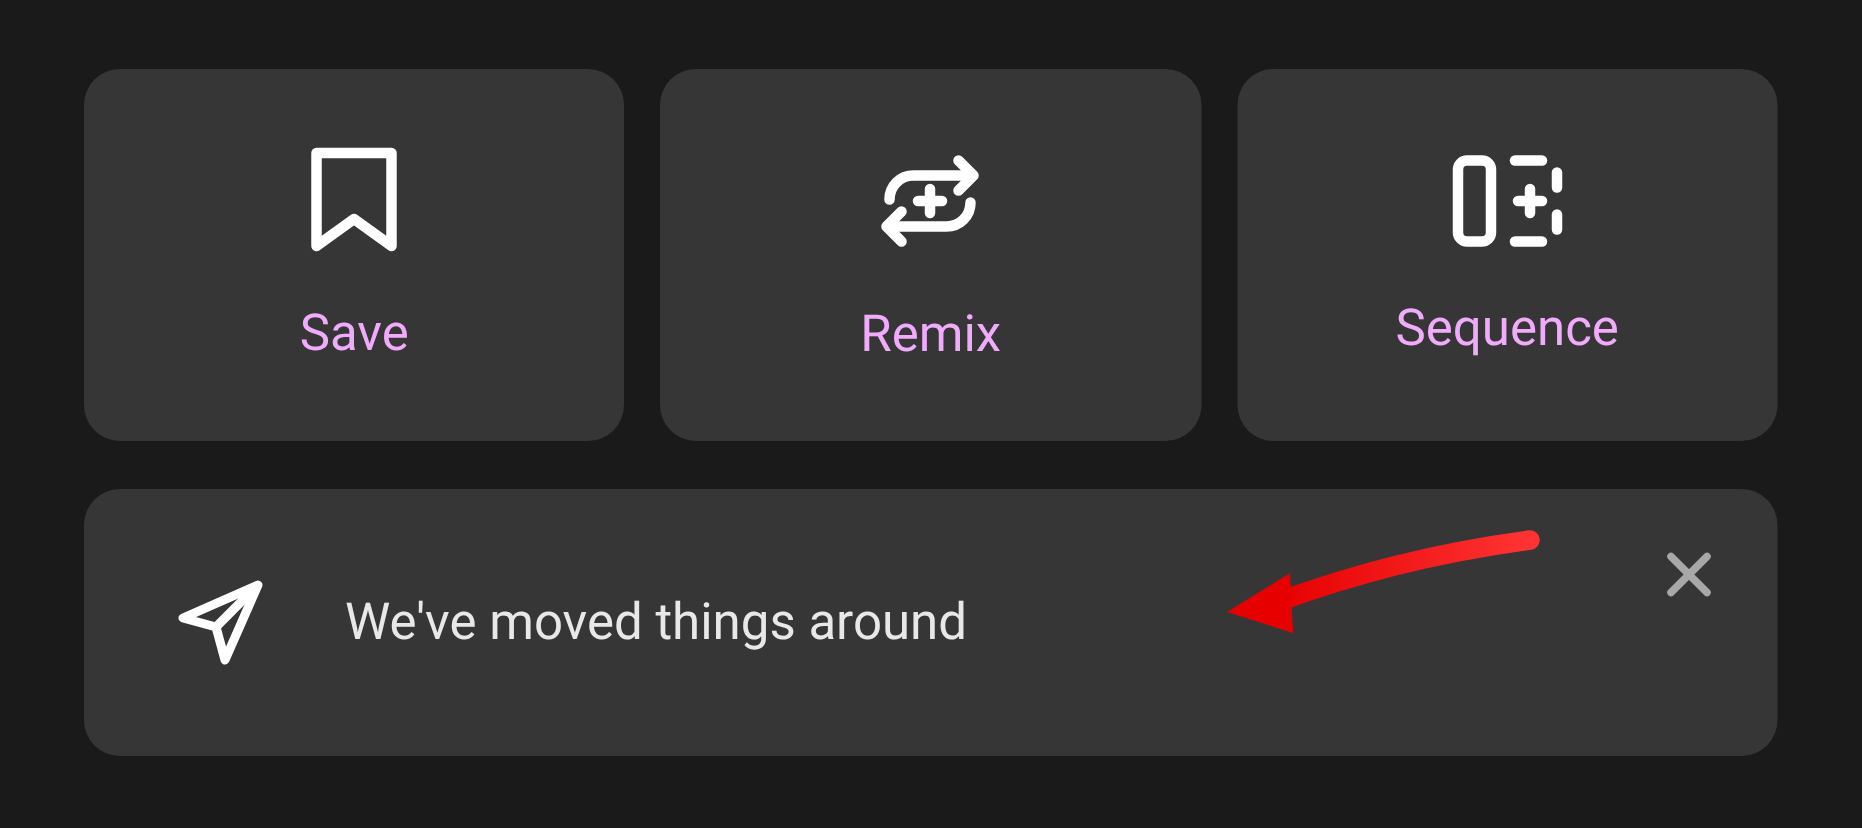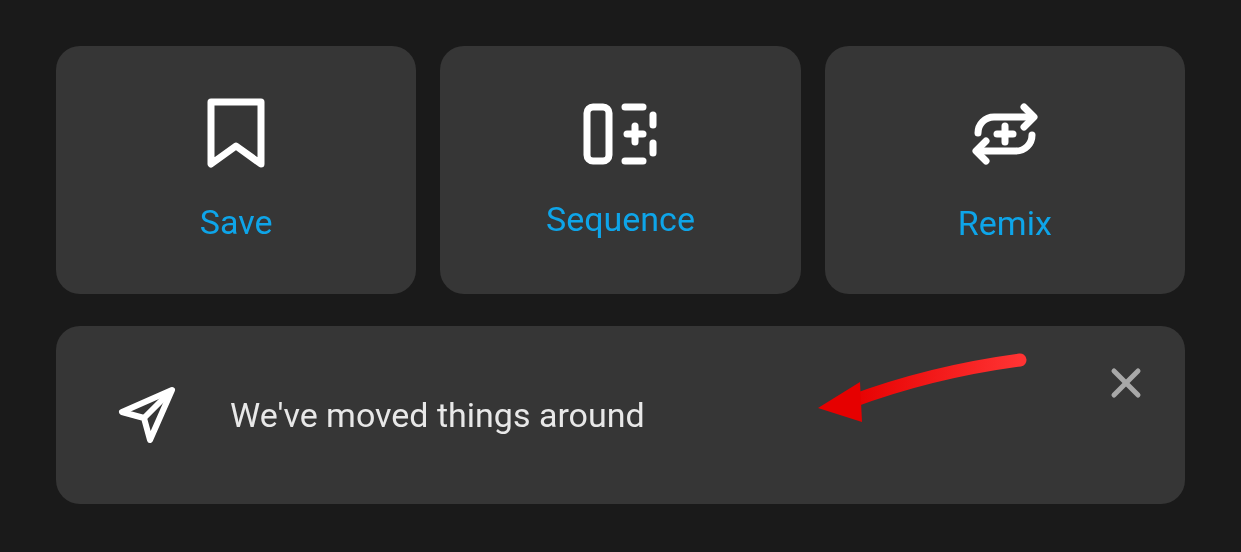--- a/index.html
+++ b/index.html
@@ -31,21 +31,21 @@
       cursor: pointer;
       gap: 32px;
     }
     .action-button .icon {
       color: #fff;
       display: flex;
       align-items: center;
       justify-content: center;
     }
     .action-button .label {
-      color: #0ea5e9;
+      color: #f0abfc;
       font-size: 34px;
       font-weight: 400;
     }
     .banner {
       background: #363636;
       border-radius: 24px;
       height: 178px;
       display: flex;
       align-items: center;
       padding: 0 50px 0 60px;
@@ -99,46 +99,46 @@
       <span class="icon">
         <svg width="62" height="72" viewBox="0 0 62 72" fill="none">
           <path d="M6 4 H56 V66 L31 48 L6 66 Z" stroke="white" stroke-width="7" stroke-linejoin="round" fill="none"></path>
         </svg>
       </span>
       <span class="label">Save</span>
     </div>
 
     <div class="action-button">
       <span class="icon">
+        <svg width="74" height="74" viewBox="0 0 74 74" fill="none">
+          <path d="M56 10 L66 20 L56 30" stroke="white" stroke-width="7" stroke-linecap="round" stroke-linejoin="round" fill="none"></path>
+          <path d="M64 20 H26 C17 20 10 27 10 36" stroke="white" stroke-width="7" stroke-linecap="round" stroke-linejoin="round" fill="none"></path>
+          <path d="M18 64 L8 54 L18 44" stroke="white" stroke-width="7" stroke-linecap="round" stroke-linejoin="round" fill="none"></path>
+          <path d="M10 54 H48 C57 54 64 47 64 38" stroke="white" stroke-width="7" stroke-linecap="round" stroke-linejoin="round" fill="none"></path>
+          <line x1="37" y1="29" x2="37" y2="45" stroke="white" stroke-width="7" stroke-linecap="round"></line>
+          <line x1="29" y1="37" x2="45" y2="37" stroke="white" stroke-width="7" stroke-linecap="round"></line>
+        </svg>
+      </span>
+      <span class="label">Remix</span>
+    </div>
+
+    <div class="action-button">
+      <span class="icon">
         <svg width="78" height="66" viewBox="0 0 78 66" fill="none">
           <rect x="6" y="6" width="22" height="54" rx="6" stroke="white" stroke-width="7" fill="none"></rect>
           <path d="M44 6 H62" stroke="white" stroke-width="7" stroke-linecap="round"></path>
           <path d="M72 14 V24" stroke="white" stroke-width="7" stroke-linecap="round"></path>
           <path d="M72 42 V52" stroke="white" stroke-width="7" stroke-linecap="round"></path>
           <path d="M44 60 H62" stroke="white" stroke-width="7" stroke-linecap="round"></path>
           <path d="M36 14 V52" stroke="white" stroke-width="7" stroke-linecap="round" opacity="0"></path>
           <line x1="54" y1="25" x2="54" y2="41" stroke="white" stroke-width="7" stroke-linecap="round"></line>
           <line x1="46" y1="33" x2="62" y2="33" stroke="white" stroke-width="7" stroke-linecap="round"></line>
         </svg>
       </span>
       <span class="label">Sequence</span>
-    </div>
-
-    <div class="action-button">
-      <span class="icon">
-        <svg width="74" height="74" viewBox="0 0 74 74" fill="none">
-          <path d="M56 10 L66 20 L56 30" stroke="white" stroke-width="7" stroke-linecap="round" stroke-linejoin="round" fill="none"></path>
-          <path d="M64 20 H26 C17 20 10 27 10 36" stroke="white" stroke-width="7" stroke-linecap="round" stroke-linejoin="round" fill="none"></path>
-          <path d="M18 64 L8 54 L18 44" stroke="white" stroke-width="7" stroke-linecap="round" stroke-linejoin="round" fill="none"></path>
-          <path d="M10 54 H48 C57 54 64 47 64 38" stroke="white" stroke-width="7" stroke-linecap="round" stroke-linejoin="round" fill="none"></path>
-          <line x1="37" y1="29" x2="37" y2="45" stroke="white" stroke-width="7" stroke-linecap="round"></line>
-          <line x1="29" y1="37" x2="45" y2="37" stroke="white" stroke-width="7" stroke-linecap="round"></line>
-        </svg>
-      </span>
-      <span class="label">Remix</span>
     </div>
   </div>
 
   <div class="banner">
     <span class="banner-icon">
       <svg width="62" height="62" viewBox="0 0 62 62" fill="none">
         <path d="M56 6 L6 28 L28 34 L34 56 Z" stroke="white" stroke-width="6" stroke-linejoin="round" fill="none"></path>
         <line x1="56" y1="6" x2="28" y2="34" stroke="white" stroke-width="6" stroke-linejoin="round"></line>
       </svg>
     </span>

